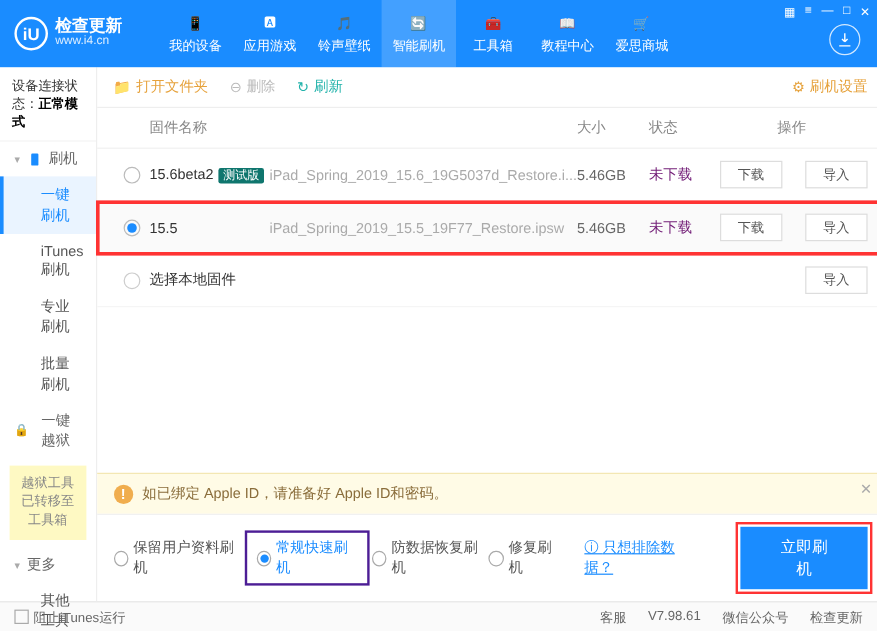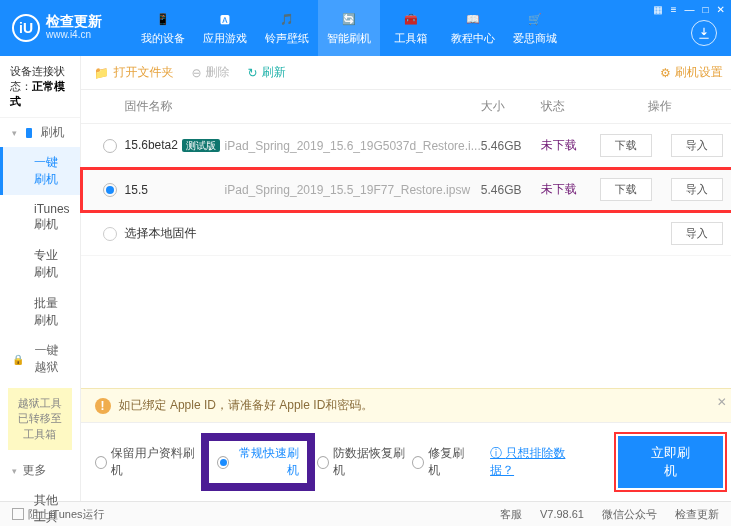--- a/index.html
+++ b/index.html
@@ -57,21 +57,21 @@
 .btn{ border:1px solid #ddd; background:#fff; padding:3px 14px; font-size:11px; color:#555; cursor:pointer;}
 .trow.highlight{ outline:3px solid #f33; outline-offset:-2px; background:#fafafa;}
 
 .notice { margin-top:auto; background:#fffbe6; border-top:1px solid #f3e7b3; padding:8px 14px; display:flex; align-items:center; gap:8px; color:#8a6d3b; font-size:12px; position:relative;}
 .notice .close{ position:absolute; right:10px; top:6px; color:#aaa; cursor:pointer;}
 .modes { padding:10px 14px; display:flex; align-items:center; gap:18px; border-top:1px solid #eee; font-size:12px;}
 .modes label{ display:flex; align-items:center; gap:4px; color:#555; cursor:pointer;}
 .modes label .r{ width:13px; height:13px; border:1px solid #aaa; border-radius:50%; display:inline-block; position:relative;}
 .modes label.sel .r::after{content:""; width:7px; height:7px; background:#1a8cff; border-radius:50%; position:absolute; top:2px; left:2px;}
 .modes label.sel{ color:#1a8cff;}
-.modes .hl{ border:8px solid #4c1d95; padding:4px 8px;text-align:right; }
+.modes .hl{ border:2px solid #4c1d95; padding:4px 8px; }
 .modes .link{ color:#1a8cff; text-decoration:underline; cursor:pointer;}
 .modes .info::before{content:"ⓘ "; color:#1a8cff;}
 .flashbtn{ background:#1a8cff; color:#fff; border:none; padding:8px 28px; font-size:13px; cursor:pointer; outline:2px solid #f33; outline-offset:2px;}
 .spacer{flex:1;}
 
 .footer{ height:25px; border-top:1px solid #e5e5e5; background:#fafafa; display:flex; align-items:center; padding:0 12px; gap:18px; font-size:11px; color:#666;}
 .footer .spacer{flex:1;}
 .chk{ width:12px; height:12px; border:1px solid #aaa; display:inline-block; margin-right:4px; vertical-align:-2px;}
 svg{display:block;}
 </style>

